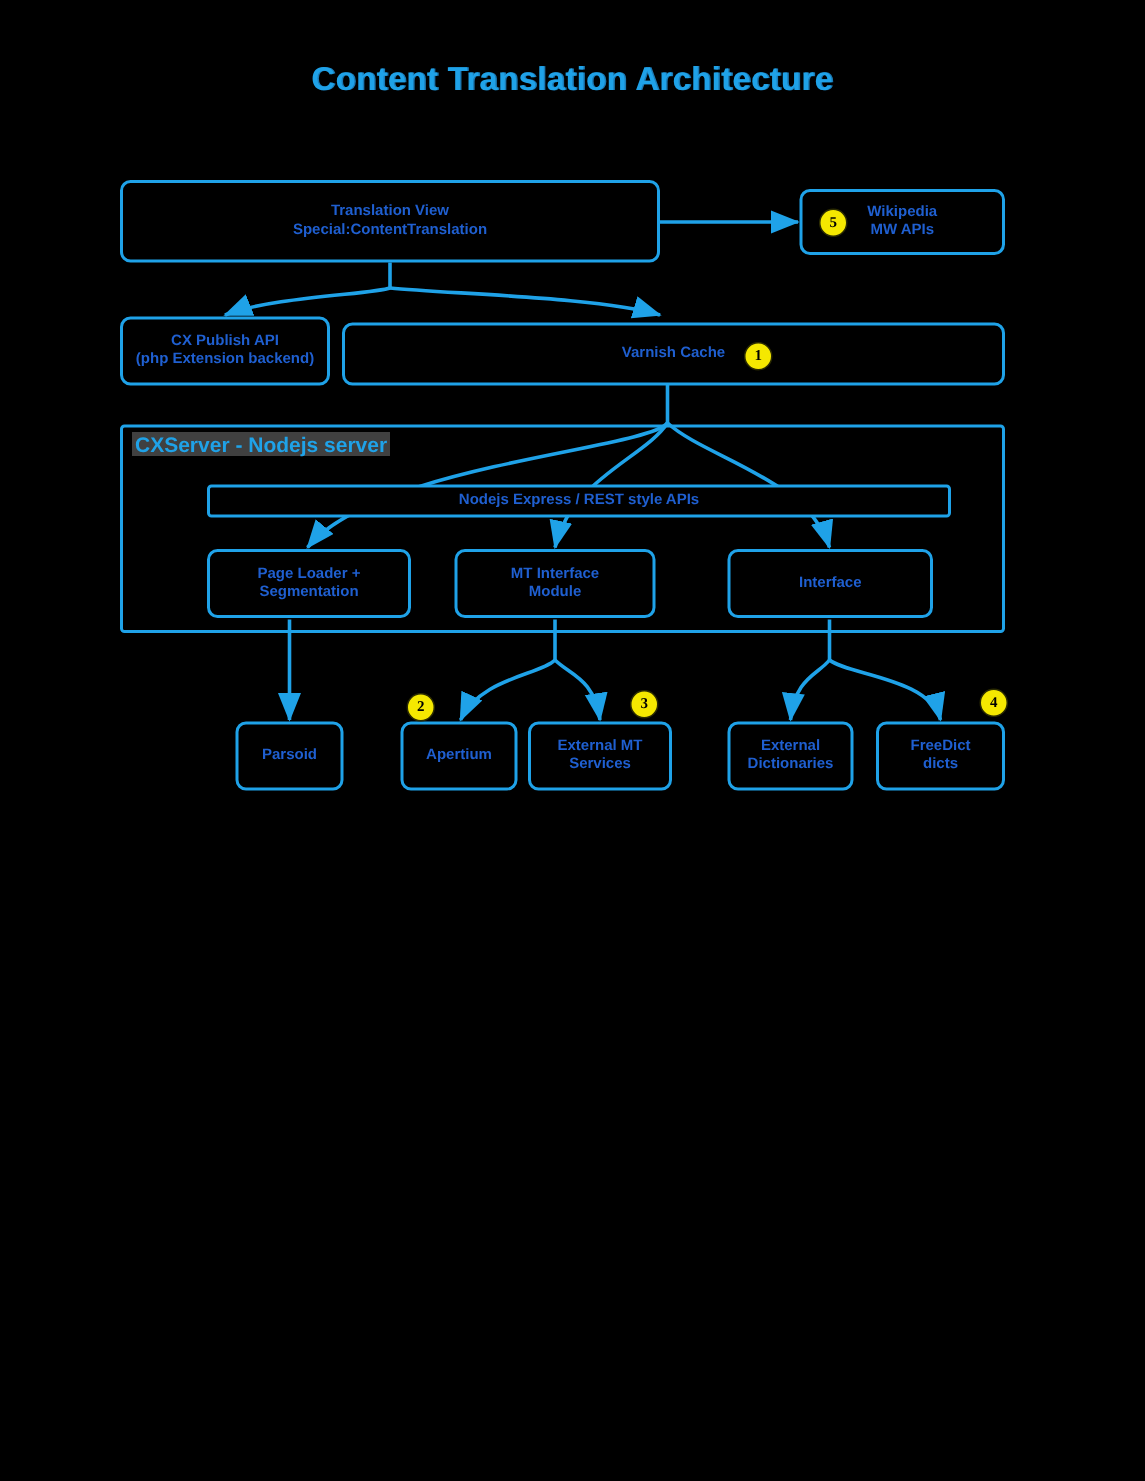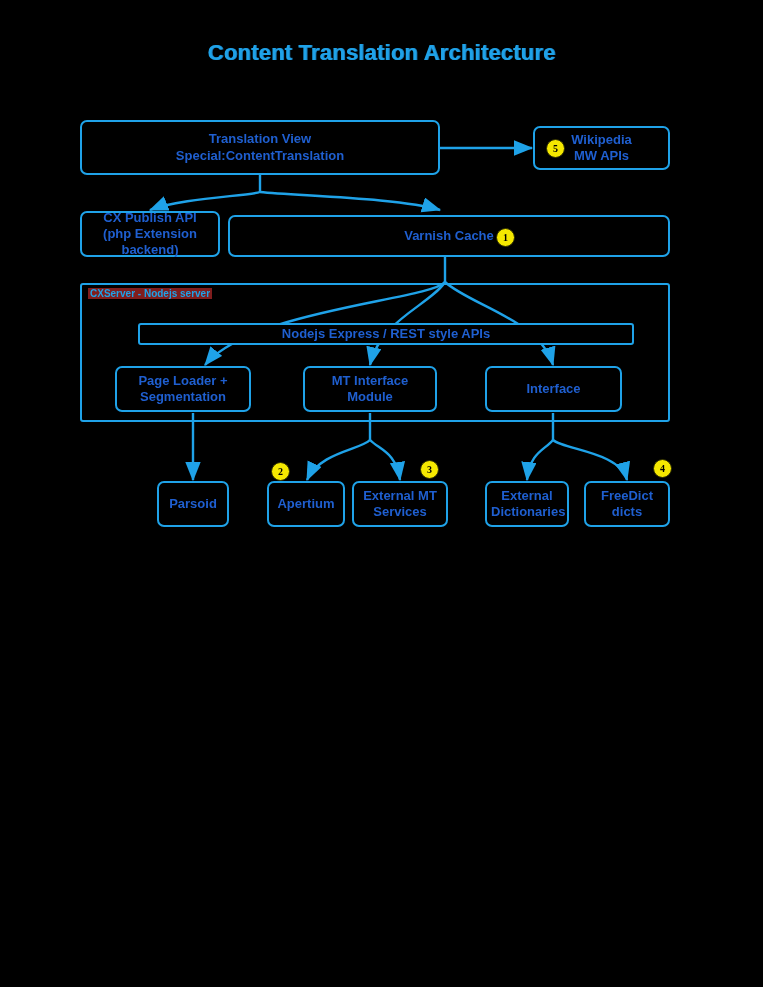--- a/index.html
+++ b/index.html
@@ -40,21 +40,21 @@
     letter-spacing: 0.2px;
     text-shadow: 1px 0 0 #1b7ab5;
   }
   .node {
     position: absolute;
     box-sizing: border-box;
     border: 2.5px solid #1fa2e8;
     border-radius: 7px;
     background: #000000;
     color: #1f5fd0;
-    font-size: 13px;
+    font-size: 10px;
     font-weight: bold;
     line-height: 1.25;
     display: flex;
     align-items: center;
     justify-content: center;
     text-align: center;
     padding: 2px 4px;
     z-index: 3;
   }
   .node .lines {
@@ -68,24 +68,24 @@
     position: absolute;
     box-sizing: border-box;
     border: 2.5px solid #1fa2e8;
     border-radius: 3px;
     background: transparent;
     z-index: 1;
   }
   .group-label {
     position: absolute;
     color: #1fa2e8;
-    font-size: 10px;
+    font-size: 14px;
     font-weight: bold;
     z-index: 4;
-    background: #7f1d1d;
+    background: #404040;
     padding: 0 2px;
   }
   .badge {
     position: absolute;
     width: 17px;
     height: 17px;
     border-radius: 50%;
     background: #f5e800;
     border: 1.6px solid #2b2b00;
     color: #000000;
@@ -166,21 +166,21 @@
 
   <div class="group" style="left:80px; top:283px; width:590px; height:139px;"></div>
   <div class="group-label" style="left:88px; top:288px;">CXServer - Nodejs server</div>
 
   <div class="node" style="left:138px; top:323px; width:496px; height:22px; border-radius:3px;">
     <span class="lines">
       <span class="l1">Nodejs Express / REST style APIs</span>
     </span>
   </div>
 
-  <div class="node" style="left:115px; top:366px; width:136px; height:46px;">
+  <div class="node" style="left:138px; top:366px; width:136px; height:46px;">
     <span class="lines">
       <span class="l1">Page Loader +</span>
       <span class="l2">Segmentation</span>
     </span>
   </div>
 
   <div class="node" style="left:303px; top:366px; width:134px; height:46px;">
     <span class="lines">
       <span class="l1">MT Interface</span>
       <span class="l2">Module</span>

